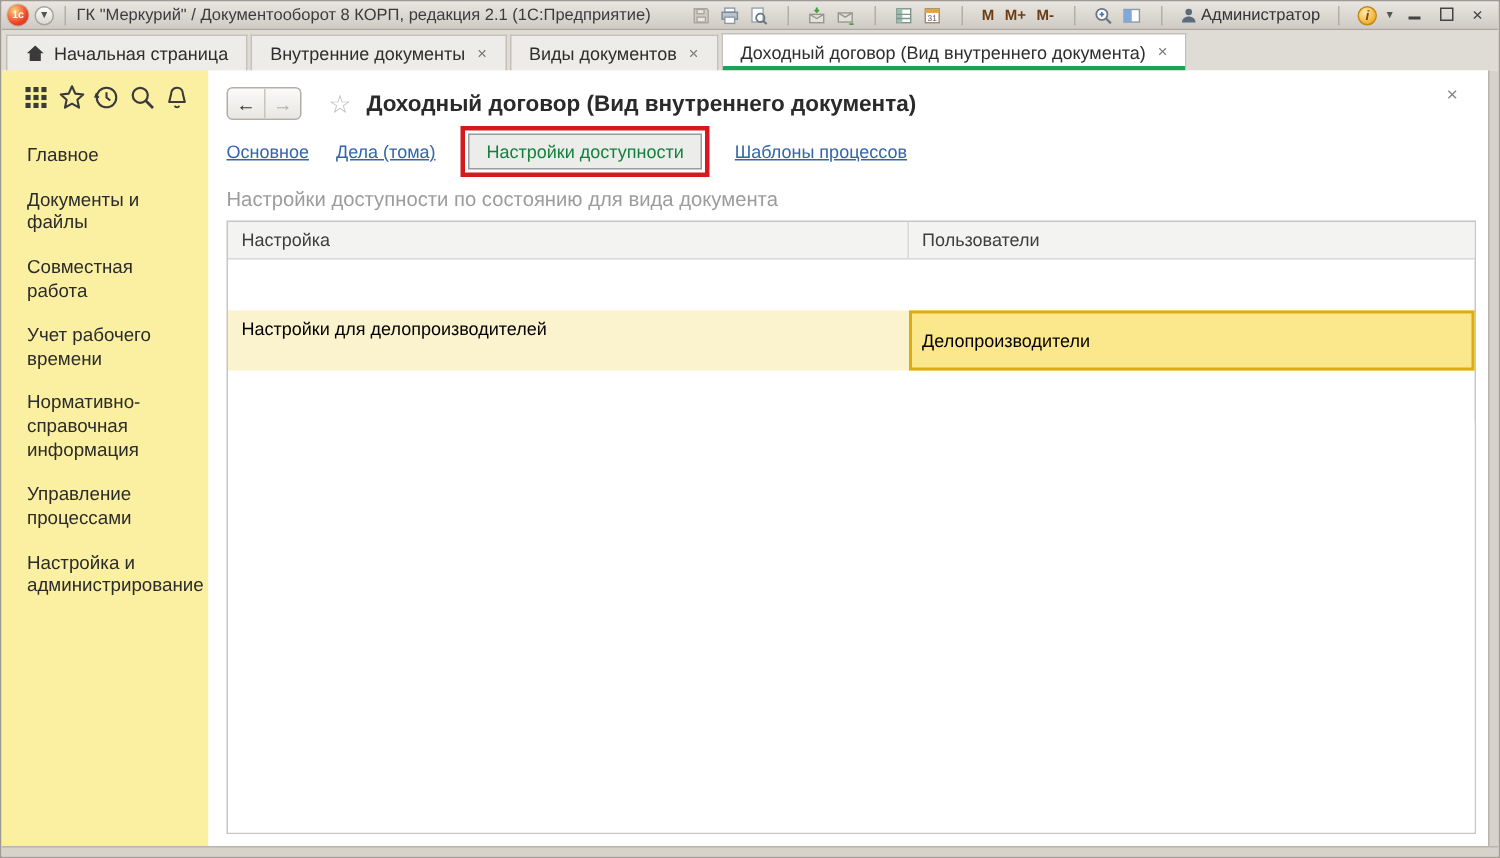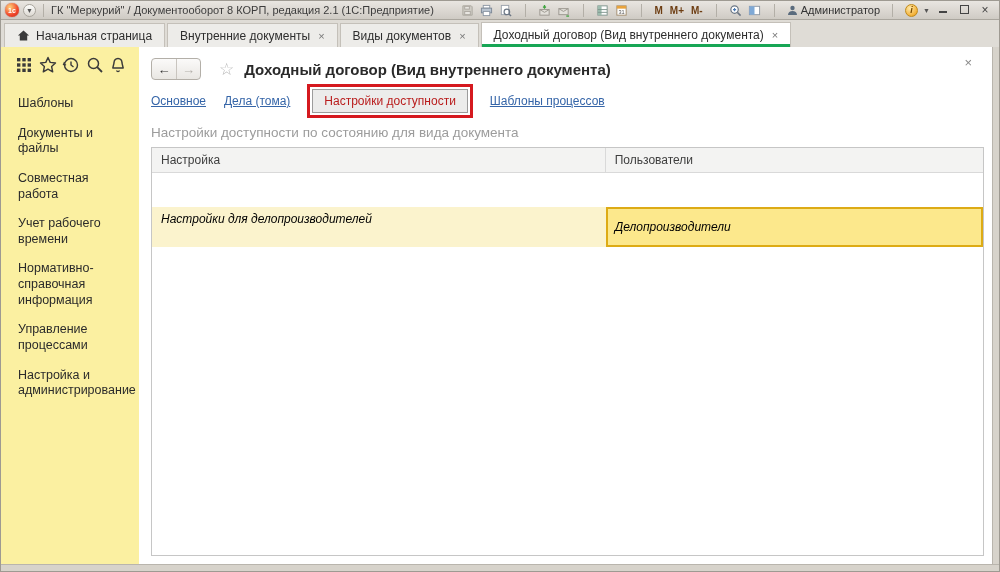--- a/index.html
+++ b/index.html
@@ -42,32 +42,32 @@
   .c-header { display:flex; align-items:center; gap:10px; height:28px; flex:0 0 28px; }
   .nav-group { display:inline-flex; border:1px solid #b3afa8; border-radius:4px; overflow:hidden; background:linear-gradient(#fbfaf9,#e9e7e3); }
   .nav-btn { width:24px; height:20px; display:flex; align-items:center; justify-content:center; font-size:13px; color:#333; }
   .nav-btn.fwd { border-left:1px solid #c9c5bf; color:#b3b0aa; }
   .fav-star { font-size:17px; color:#b9b9b9; margin-left:8px; }
   .c-title { font-size:15px; font-weight:bold; color:#2a2a2a; white-space:nowrap; }
   .form-close { margin-left:auto; color:#888; font-size:13px; padding:0 14px 0 0; align-self:flex-start; }
 
   .c-nav { display:flex; align-items:center; gap:18px; height:32px; flex:0 0 32px; font-size:12px; margin-top:2px; }
   .nav-link { color:#3565a8; text-decoration:underline; cursor:pointer; white-space:nowrap; }
-  .nav-current { background:#ececeb; border:1px solid #9c9c9c; color:#b91c1c; padding:4px 11px; white-space:nowrap; outline:3px solid #d5191f; outline-offset:2px; margin:16px 4px; }
+  .nav-current { background:#ececeb; border:1px solid #9c9c9c; color:#15803d; padding:4px 11px; white-space:nowrap; outline:3px solid #d5191f; outline-offset:2px; margin:16px 4px; }
 
   .c-caption { color:#9c9c9c; font-size:13.5px; margin:8px 0 7px; flex:0 0 auto; }
 
   .grid { flex:1 1 auto; border:1px solid #c6c6c6; display:flex; flex-direction:column; margin-right:2px; background:#fff; min-height:0;gap:34px; }
   .g-row { display:flex; flex:0 0 auto; }
   .g-head { background:#f3f3f2; border-bottom:1px solid #d9d9d9; color:#3e3e3e; }
   .gc { font-size:12px; padding:5px 9px; white-space:nowrap; overflow:hidden; }
   .gc1 { width:54.6%; flex:0 0 54.6%; }
   .g-head .gc1 { border-right:1px solid #d9d9d9; }
   .gc2 { flex:1 1 auto; }
-  .g-r1 { background:#fbf3cd;font-style:italic; }
+  .g-r1 { background:#fbf3cd; }
   .g-r1 .gc2 { background:#fce88c; border:2px solid #ddab15; padding:11px 7px; }
   .g-r2 { border-top:1px solid #ececec; border-bottom:1px solid #ececec; background:#fff; color:#2b2b2b; }
   .g-fill { flex:1 1 auto; background:#fff; }
 
   .right-frame { flex:0 0 7px; background:#d7d3cb; border-left:1px solid #b9b5ad; }
   .bottom-frame { flex:0 0 7px; background:#d7d3cb; border-top:1px solid #b9b5ad; }
 </style>
 </head>
 <body>
 
@@ -215,21 +215,21 @@
         <svg viewBox="0 0 18 18">
             <circle cx="7.5" cy="7.5" r="5" fill="none" stroke="#3a3a3a" stroke-width="1.5"></circle>
             <line x1="11.2" y1="11.2" x2="16" y2="16" stroke="#3a3a3a" stroke-width="1.8"></line>
           </svg>
         <svg viewBox="0 0 18 18">
             <path d="M9 2.5c-2.6 0-4 2-4 4.5l-1.2 5h10.4L13 7c0-2.5-1.4-4.5-4-4.5z" fill="none" stroke="#3a3a3a" stroke-width="1.4" stroke-linejoin="round"></path>
             <path d="M7.5 14.5a1.6 1.6 0 0 0 3 0" fill="none" stroke="#3a3a3a" stroke-width="1.3"></path>
           </svg>
       </div>
       <div class="sb-menu">
-        <div class="sb-item">Шаблоны</div>
+        <div class="sb-item">Главное</div>
         <div class="sb-item">Документы и файлы</div>
         <div class="sb-item">Совместная работа</div>
         <div class="sb-item">Учет рабочего времени</div>
         <div class="sb-item">Нормативно-справочная информация</div>
         <div class="sb-item">Управление процессами</div>
         <div class="sb-item">Настройка и администрирование</div>
       </div>
     </div>
 
     <div class="content">

